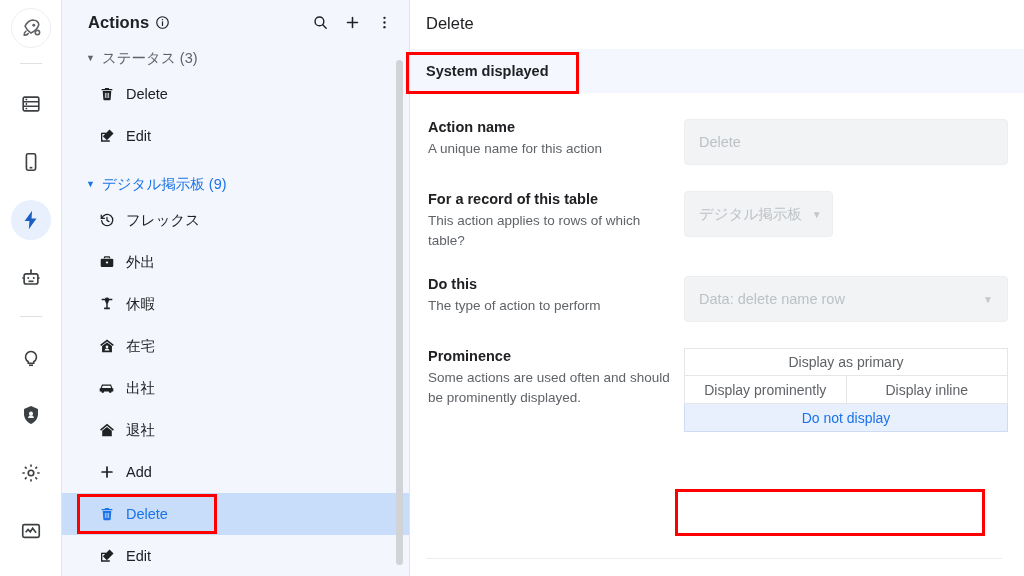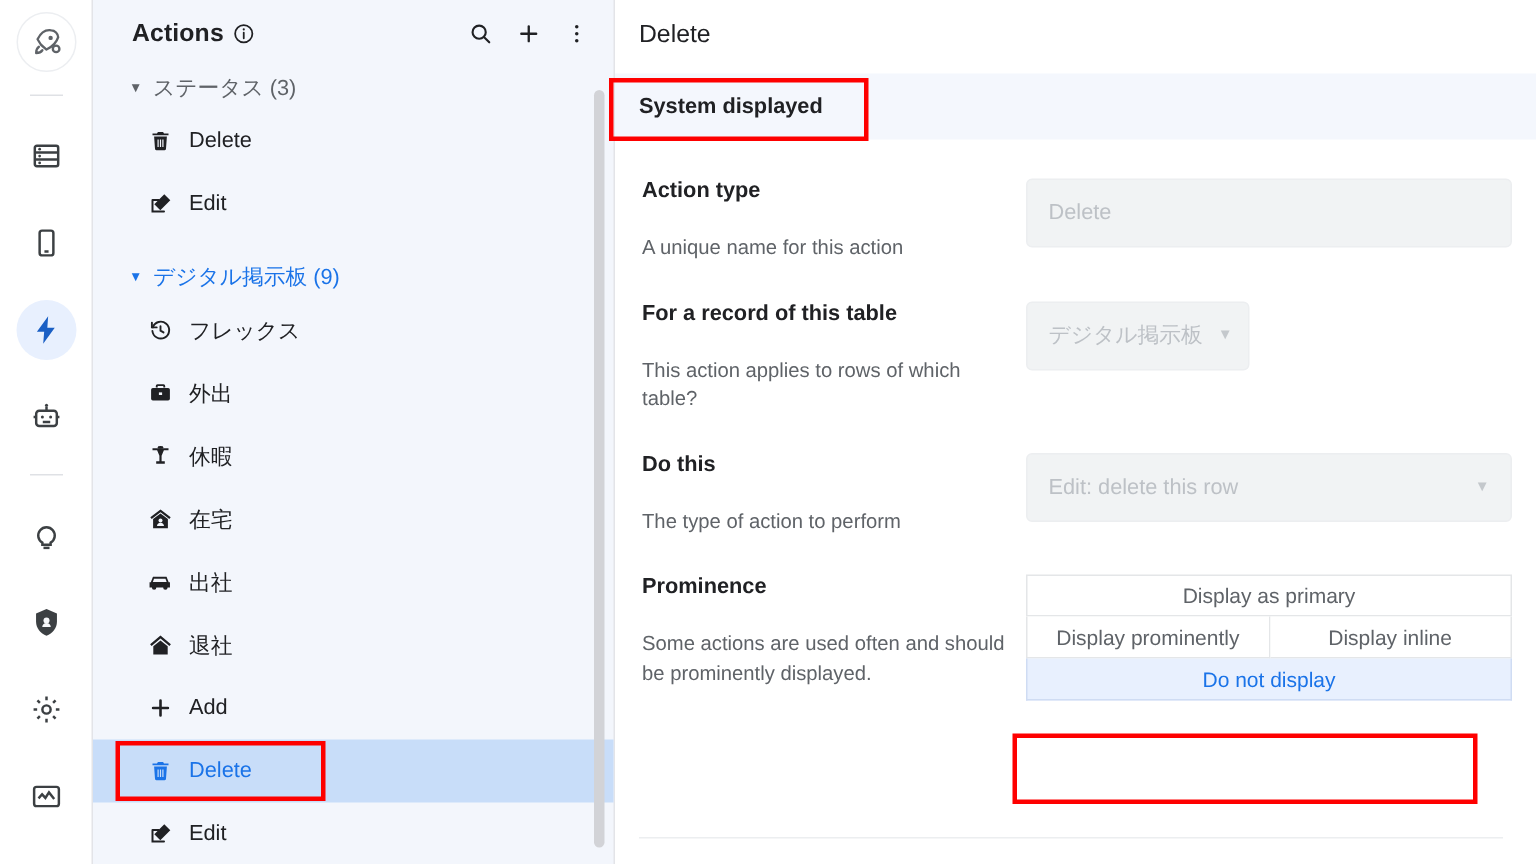--- a/index.html
+++ b/index.html
@@ -101,21 +101,21 @@
     height: 44px; display: flex; align-items: center;
     padding: 0 16px; font-size: 14.5px; font-weight: bold;
     color: #202124; cursor: pointer;
   }
 
   .rows { padding: 26px 16px 0 10px; }
   .row { display: flex; align-items: flex-start; margin-bottom: 26px; }
   .row-label { width: 256px; flex: 0 0 256px; padding-left: 8px; }
   .row-label .lab { font-size: 14.5px; font-weight: bold; color: #202124; }
   .row-label .sub {
-    font-size: 13.5px; color: #5f6368; margin-top: 20px; line-height: 1.45;
+    font-size: 13.5px; color: #5f6368; margin-top: 4px; line-height: 1.45;
   }
   .row-ctl { flex: 1; padding-left: 8px; }
 
   .field {
     background: #f1f3f4; border-radius: 4px;
     height: 46px; display: flex; align-items: center;
     padding: 0 14px; font-size: 14.5px; color: #bdc1c6;
     border: 1px solid #eceef0;
   }
   .field.full { width: 100%; }
@@ -392,21 +392,21 @@
     <div class="detail-title">Delete</div>
 
     <div class="tabbar">
       <div class="tab">System displayed</div>
     </div>
 
     <div class="rows">
 
       <div class="row">
         <div class="row-label">
-          <div class="lab">Action type</div>
+          <div class="lab">Action name</div>
           <div class="sub">A unique name for this action</div>
         </div>
         <div class="row-ctl">
           <div class="field full">
             <span>Delete</span>
           </div>
         </div>
       </div>
 
       <div class="row">
@@ -422,21 +422,21 @@
         </div>
       </div>
 
       <div class="row">
         <div class="row-label">
           <div class="lab">Do this</div>
           <div class="sub">The type of action to perform</div>
         </div>
         <div class="row-ctl">
           <div class="field full">
-            <span>Edit: delete this row</span>
+            <span>Data: delete name row</span>
             <span class="caret-far">▼</span>
           </div>
         </div>
       </div>
 
       <div class="row">
         <div class="row-label">
           <div class="lab">Prominence</div>
           <div class="sub">Some actions are used often and should be prominently displayed.</div>
         </div>

